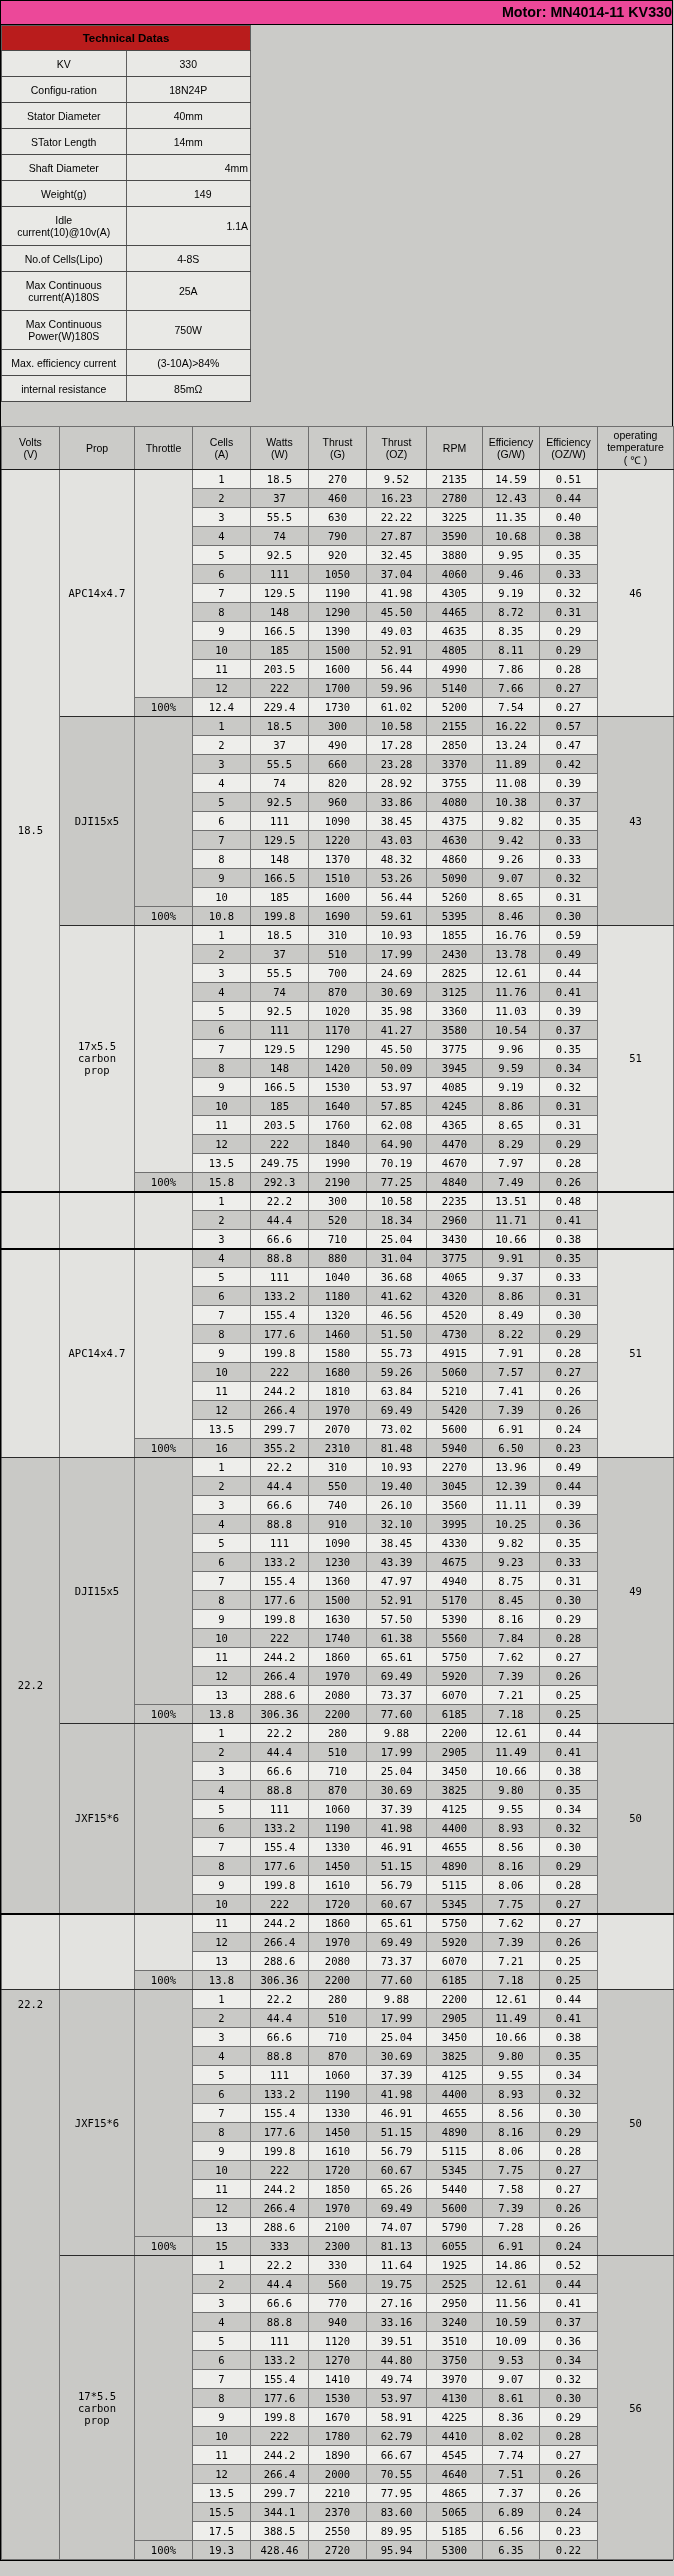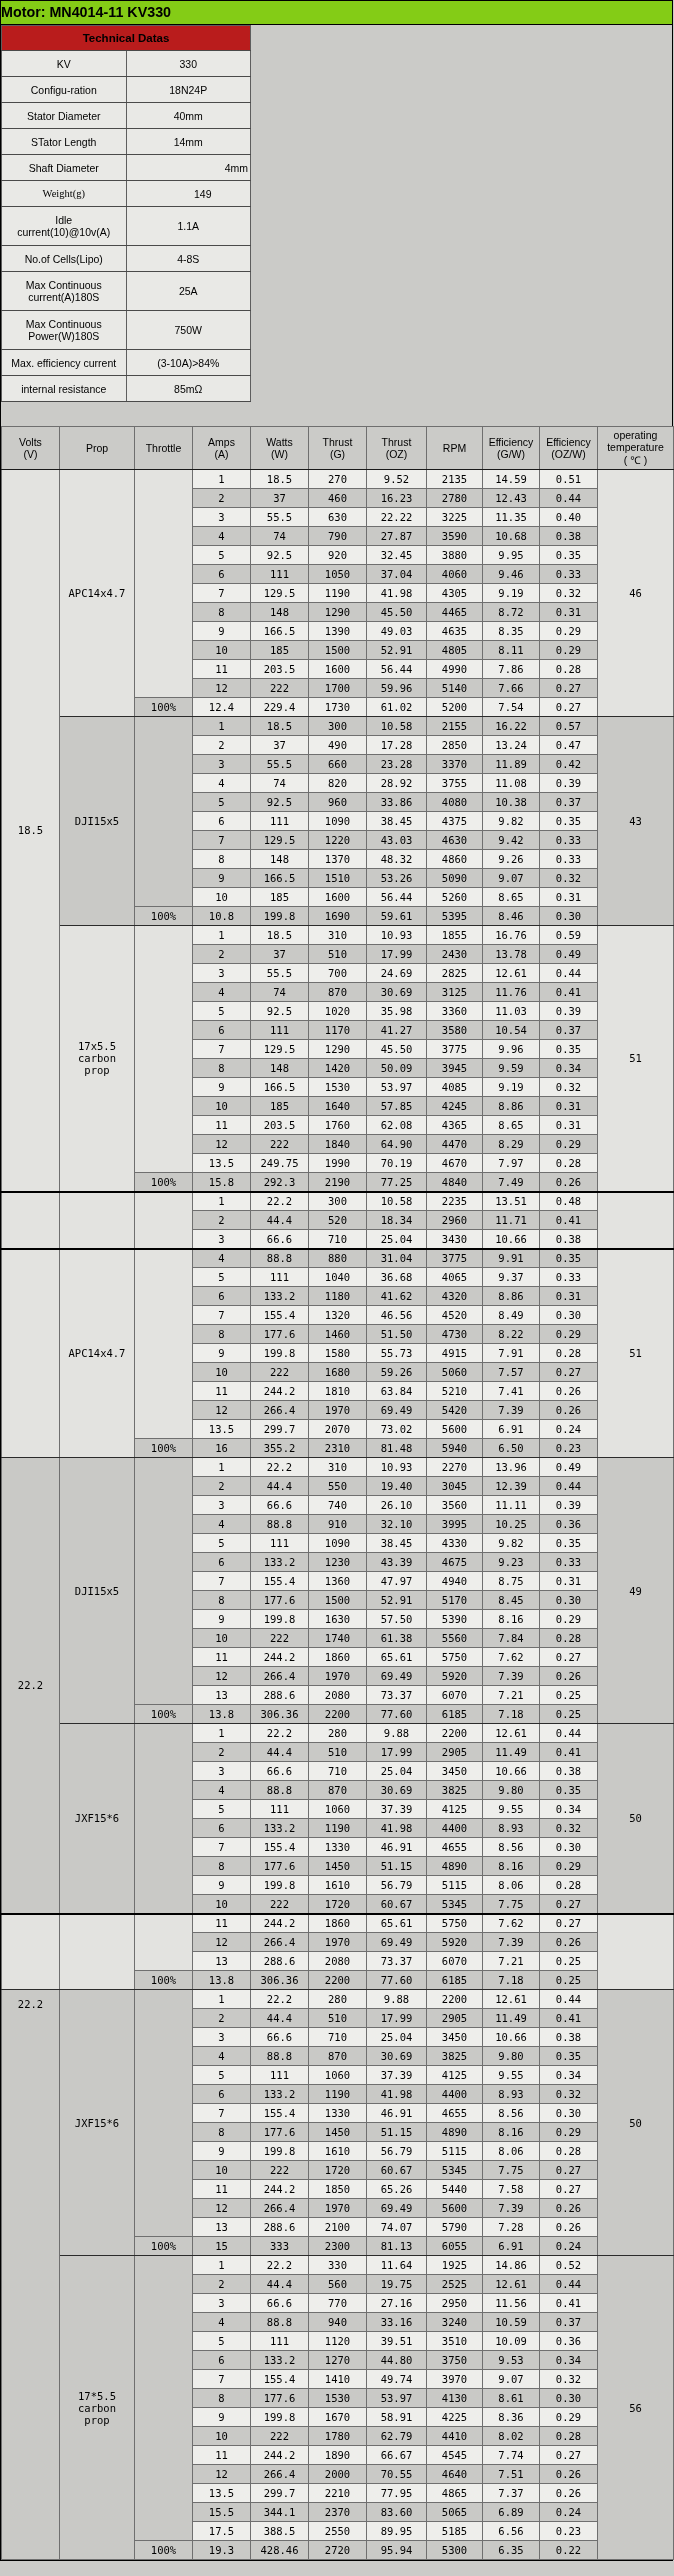--- a/index.html
+++ b/index.html
@@ -1,19 +1,19 @@
 <!DOCTYPE html>
 <html><head>
 <meta charset="utf-8">
 <style>
   html,body{margin:0;padding:0;}
   body{width:674px;font-family:"Liberation Sans",sans-serif;background:#cbcbc8;}
   #frame{width:671px;border:1.9px solid #000;background:#cbcbc8;}
-  #title-bar{height:23px;line-height:23px;text-align:left;font-weight:bold;font-size:14.3px;
-             background:#84cc16;border-bottom:1.9px solid #000;color:#000;}
+  #title-bar{height:23px;line-height:23px;text-align:right;font-weight:bold;font-size:14.3px;
+             background:#ec4899;border-bottom:1.9px solid #000;color:#000;}
   #tech-area{position:relative;height:401px;background:#cbcbc8;}
   #tech-table{border-collapse:collapse;table-layout:fixed;width:250px;border-right:1.9px solid #000;border-bottom:1.9px solid #000;}
   #tech-table td{border:1px solid #5e5e5e;border-bottom:1.9px solid #4a4a4a;text-align:center;
                  font-size:10.5px;color:#000;background:#e9e9e6;white-space:pre-line;padding:1px 1.9px;}
   #tech-table td.hdr{background:#b91c1c;font-weight:bold;font-size:11.5px;height:22px;}
   #tech-table tr.n td{height:23px;}
   #tech-table tr.tall td{height:36px;}
   #main-table{border-collapse:collapse;table-layout:fixed;width:534px;border:1.9px solid #000;}
   #main-table th{border:1px solid #6f6f6f;border-bottom:1.9px solid #1a1a1a;background:#cbcbc8;
                  font-weight:normal;font-size:10.5px;white-space:pre-line;height:42px;padding:0;color:#000;}
@@ -54,27 +54,27 @@
           </tr>
           <tr class="n">
             <td style="width: 131px;">STator Length</td>
             <td style="width: 115px;">14mm</td>
           </tr>
           <tr class="n">
             <td style="width: 131px;">Shaft Diameter</td>
             <td style="width: 115px; text-align: right;">4mm</td>
           </tr>
           <tr class="n">
-            <td style="width: 131px; font-family: Liberation Serif, serif;">Weight(g)</td>
+            <td style="width: 131px;">Weight(g)</td>
             <td style="width: 115px; padding-left: 31px;">149</td>
           </tr>
           <tr class="tall">
             <td style="width: 131px;">Idle
 current(10)@10v(A)</td>
-            <td style="width: 115px;">1.1A</td>
+            <td style="width: 115px; text-align: right;">1.1A</td>
           </tr>
           <tr class="n">
             <td style="width: 131px;">No.of Cells(Lipo)</td>
             <td style="width: 115px;">4-8S</td>
           </tr>
           <tr class="tall">
             <td style="width: 131px;">Max Continuous
 current(A)180S</td>
             <td style="width: 115px;">25A</td>
           </tr>
@@ -107,21 +107,21 @@
         <col style="width: 57px;">
         <col style="width: 58px;">
         <col style="width: 76px;">
       </colgroup>
     <thead>
         <tr id="main-head">
           <th>Volts
 (V)</th>
           <th>Prop</th>
           <th>Throttle</th>
-          <th>Amps
+          <th>Cells
 (A)</th>
           <th>Watts
 (W)</th>
           <th>Thrust
 (G)</th>
           <th>Thrust
 (OZ)</th>
           <th>RPM</th>
           <th>Efficiency
 (G/W)</th>

